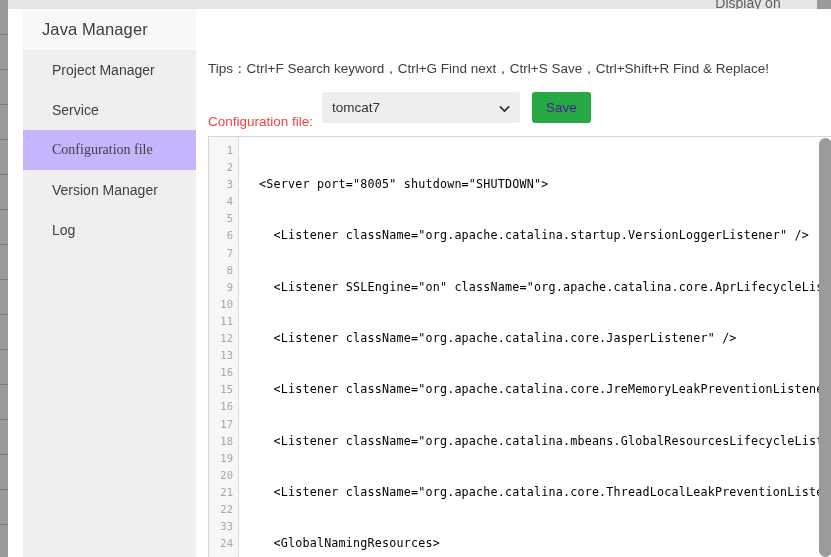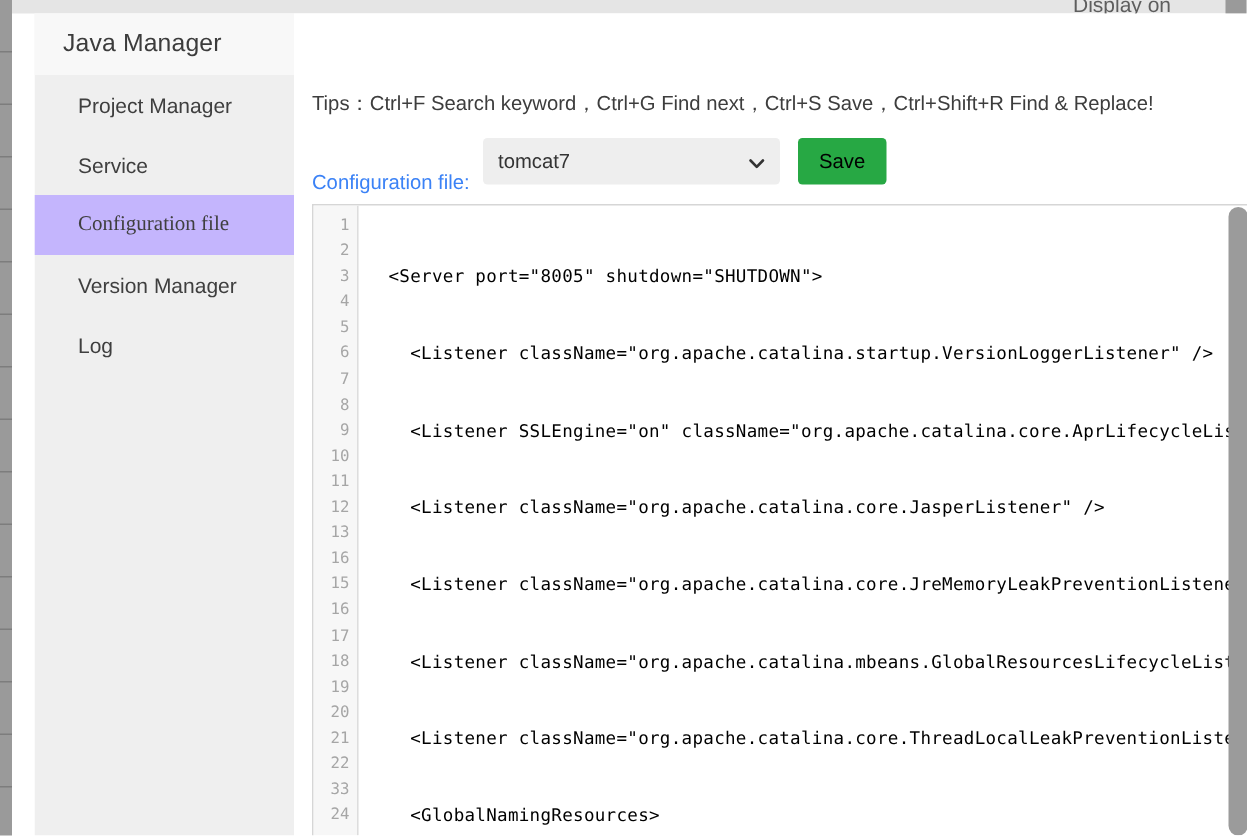--- a/index.html
+++ b/index.html
@@ -102,21 +102,21 @@
   }
 
   #config-row {
     margin-top: 14px;
     display: flex;
     align-items: center;
     height: 31px;
   }
   #config-label {
     font-size: 13.5px;
-    color: #3b82f6;
+    color: #ef4444;
     margin-right: 9px;
     margin-top: 28px;
   }
   #config-select {
     width: 198px;
     height: 31px;
     background: #eeeeee;
     border: none;
     border-radius: 3px;
     font-family: "Liberation Sans", sans-serif;
@@ -133,21 +133,21 @@
     right: 10px; top: 50%;
     transform: translateY(-50%);
     width: 11px; height: 11px;
     pointer-events: none;
   }
   #save-button {
     margin-left: 12px;
     height: 31px;
     padding: 0 14px;
     background: #27a844;
-    color: #000000;
+    color: #4c1d95;
     border: none;
     border-radius: 3px;
     font-family: "Liberation Sans", sans-serif;
     font-size: 13.5px;
     cursor: pointer;
     display: flex;
     align-items: center;
   }
 
   

